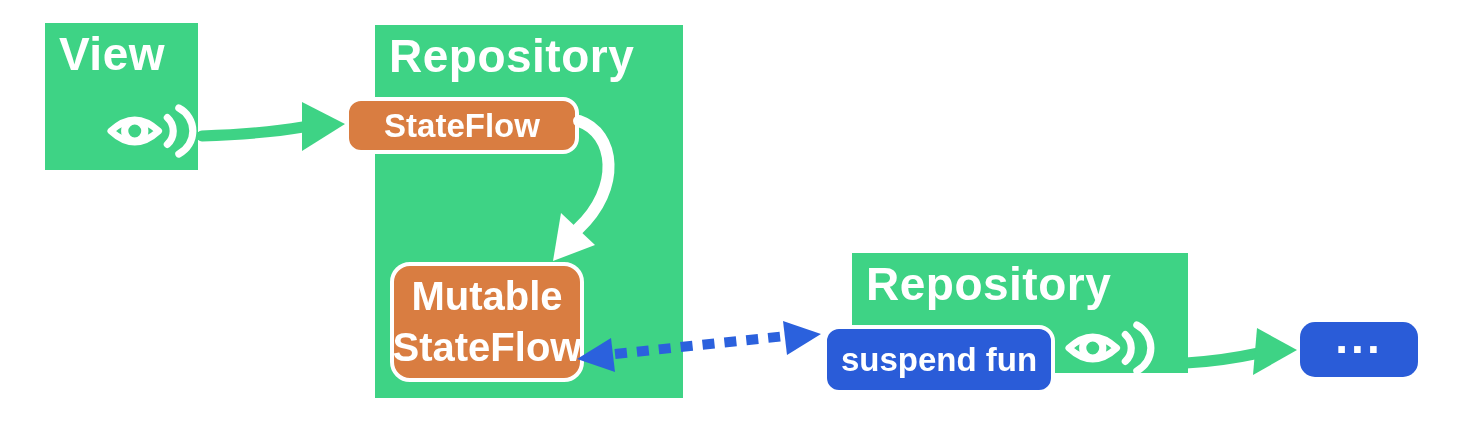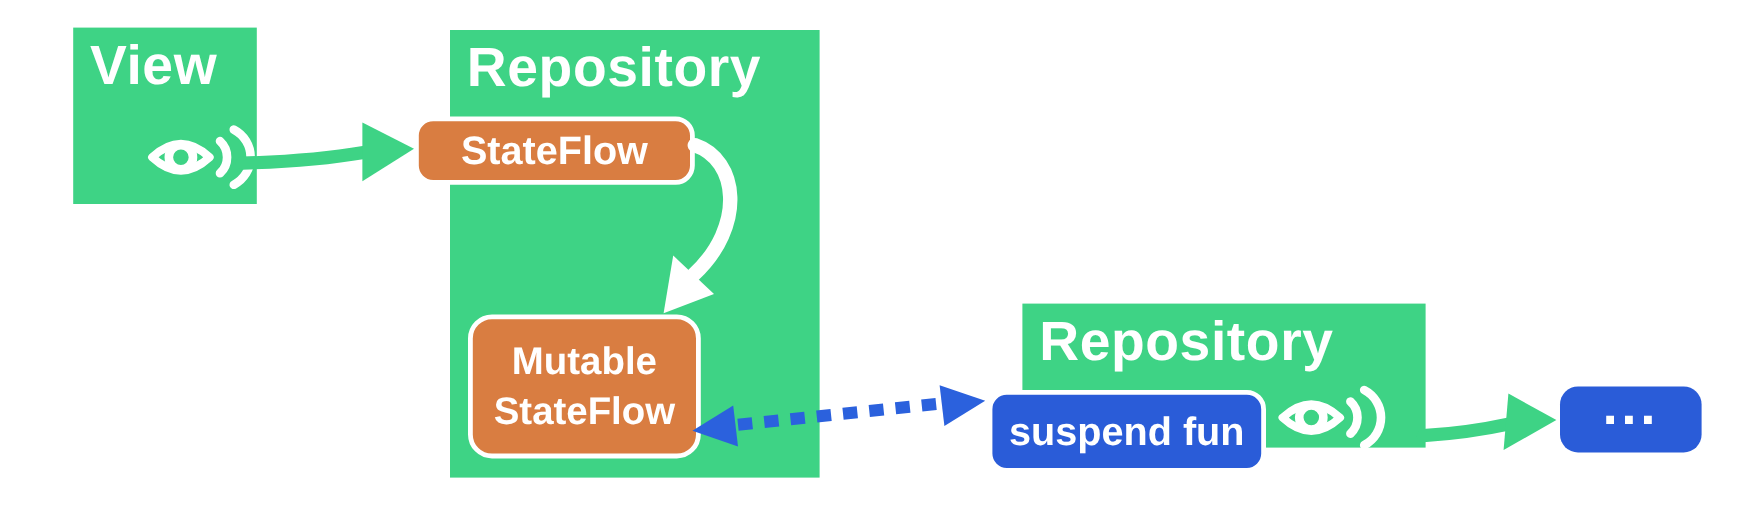--- a/index.html
+++ b/index.html
@@ -16,21 +16,21 @@
   }
   .badge {
     position:absolute; box-sizing:border-box;
     border:4px solid #ffffff; border-radius:16px;
     display:flex; align-items:center; justify-content:center;
     color:#ffffff; font-weight:bold; text-align:center;
   }
   .badge.orange { background:#d97d41; }
   .badge.blue   { background:#2a5cd8; }
   .badge-label  { font-size:33px; line-height:1.0; white-space:nowrap; }
-  .badge-line   { display:block; font-size:32px; line-height:1.28; white-space:nowrap; }
+  .badge-line   { display:block; font-size:40px; line-height:1.28; white-space:nowrap; }
   .more-box {
     position:absolute; left:1300px; top:322px; width:118px; height:55px;
     background:#2a5cd8; border-radius:15px;
     display:flex; align-items:center; justify-content:center;
   }
   .more-label {
     color:#ffffff; font-weight:bold; font-size:46px; letter-spacing:3px;
     transform:translateY(-13px); line-height:1;
   }
   .icon-holder { position:absolute; }
@@ -38,21 +38,21 @@
     position:absolute; left:0; top:0; width:1470px; height:430px;
     z-index:5; pointer-events:none;
   }
   .z1 { z-index:1; } .z2 { z-index:2; }
 </style>
 </head>
 <body>
 
 <div class="canvas">
 
-  <div class="gbox z1" style="left:45px; top:23px; width:153px; height:147px;margin-left:16px;">
+  <div class="gbox z1" style="left:45px; top:23px; width:153px; height:147px;">
     <div class="gtitle">View</div>
     <div class="icon-holder" style="right:0px; bottom:8px; width:92px; height:62px;">
       <svg width="92" height="62" viewBox="0 0 96 64">
         <path d="M5,32 Q30,9 55,32 Q30,55 5,32 Z" fill="none" stroke="#ffffff" stroke-width="7" stroke-linejoin="round"></path>
         <circle cx="30" cy="32" r="10.5" fill="none" stroke="#ffffff" stroke-width="7.5"></circle>
         <path d="M64,18 A19,19 0 0 1 64,46" fill="none" stroke="#ffffff" stroke-width="7.5" stroke-linecap="round"></path>
         <path d="M76,8 A27,27 0 0 1 76,56" fill="none" stroke="#ffffff" stroke-width="7.5" stroke-linecap="round"></path>
       </svg>
     </div>
   </div>

